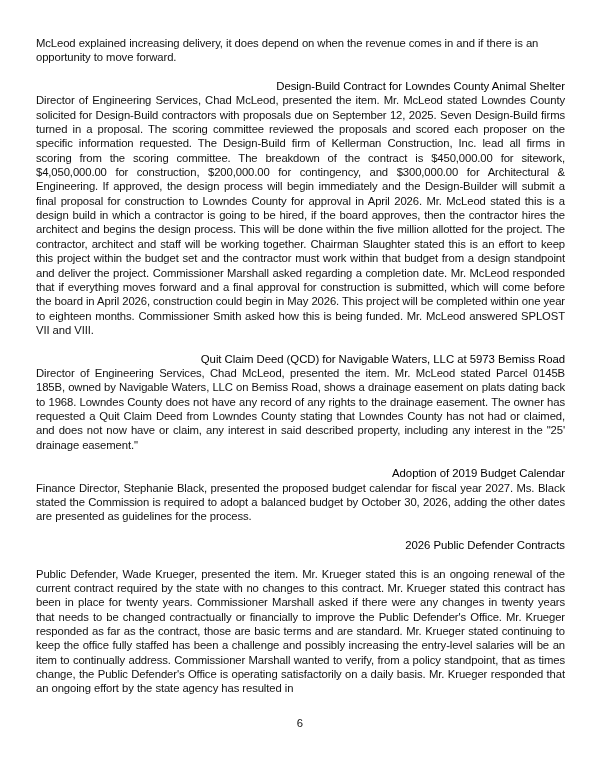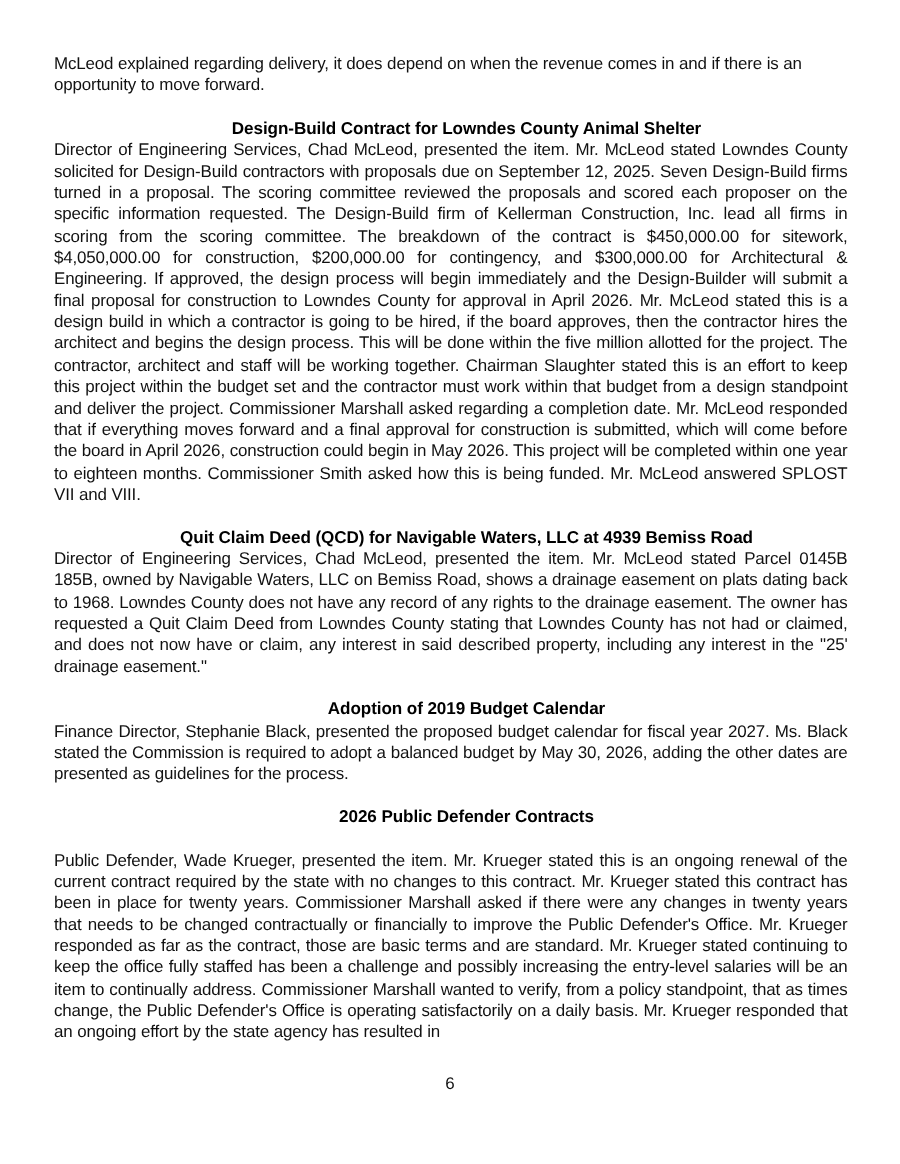--- a/index.html
+++ b/index.html
@@ -35,22 +35,22 @@
     letter-spacing: -0.01em;
     word-spacing: 0.01em;
   }
   p.para.last-natural {
     text-align: left;
   }
   h2.heading {
     margin: 0;
     font-size: 11.4px;
     line-height: 14.35px;
-    font-weight: bold;
-    text-align: center;
+    font-weight: normal;
+    text-align: right;
     color: #000000;
     letter-spacing: -0.005em;
     padding-left: 21px;
   }
   .gap {
     height: 14.35px;
   }
   .page-number {
     position: absolute;
     left: 0;
@@ -60,29 +60,29 @@
     font-size: 11.3px;
     line-height: 14px;
     color: #111111;
   }
 </style>
 </head>
 <body>
 
 <div class="page">
   <div class="doc-body" id="doc-body">
-      <p class="para last-natural">McLeod explained regarding delivery, it does depend on when the revenue comes in and if there is an opportunity to move forward.</p>
+      <p class="para last-natural">McLeod explained increasing delivery, it does depend on when the revenue comes in and if there is an opportunity to move forward.</p>
       <div class="gap"></div>
       <h2 class="heading">Design-Build Contract for Lowndes County Animal Shelter</h2>
       <p class="para">Director of Engineering Services, Chad McLeod, presented the item. Mr. McLeod stated Lowndes County solicited for Design-Build contractors with proposals due on September 12, 2025. Seven Design-Build firms turned in a proposal. The scoring committee reviewed the proposals and scored each proposer on the specific information requested. The Design-Build firm of Kellerman Construction, Inc. lead all firms in scoring from the scoring committee. The breakdown of the contract is $450,000.00 for sitework, $4,050,000.00 for construction, $200,000.00 for contingency, and $300,000.00 for Architectural &amp; Engineering. If approved, the design process will begin immediately and the Design-Builder will submit a final proposal for construction to Lowndes County for approval in April 2026. Mr. McLeod stated this is a design build in which a contractor is going to be hired, if the board approves, then the contractor hires the architect and begins the design process. This will be done within the five million allotted for the project. The contractor, architect and staff will be working together. Chairman Slaughter stated this is an effort to keep this project within the budget set and the contractor must work within that budget from a design standpoint and deliver the project. Commissioner Marshall asked regarding a completion date. Mr. McLeod responded that if everything moves forward and a final approval for construction is submitted, which will come before the board in April 2026, construction could begin in May 2026. This project will be completed within one year to eighteen months. Commissioner Smith asked how this is being funded. Mr. McLeod answered SPLOST VII and VIII.</p>
       <div class="gap"></div>
-      <h2 class="heading">Quit Claim Deed (QCD) for Navigable Waters, LLC at 4939 Bemiss Road</h2>
+      <h2 class="heading">Quit Claim Deed (QCD) for Navigable Waters, LLC at 5973 Bemiss Road</h2>
       <p class="para">Director of Engineering Services, Chad McLeod, presented the item. Mr. McLeod stated Parcel 0145B 185B, owned by Navigable Waters, LLC on Bemiss Road, shows a drainage easement on plats dating back to 1968. Lowndes County does not have any record of any rights to the drainage easement. The owner has requested a Quit Claim Deed from Lowndes County stating that Lowndes County has not had or claimed, and does not now have or claim, any interest in said described property, including any interest in the "25' drainage easement."</p>
       <div class="gap"></div>
       <h2 class="heading">Adoption of 2019 Budget Calendar</h2>
-      <p class="para">Finance Director, Stephanie Black, presented the proposed budget calendar for fiscal year 2027. Ms. Black stated the Commission is required to adopt a balanced budget by May 30, 2026, adding the other dates are presented as guidelines for the process.</p>
+      <p class="para">Finance Director, Stephanie Black, presented the proposed budget calendar for fiscal year 2027. Ms. Black stated the Commission is required to adopt a balanced budget by October 30, 2026, adding the other dates are presented as guidelines for the process.</p>
       <div class="gap"></div>
       <h2 class="heading">2026 Public Defender Contracts</h2>
       <div class="gap"></div>
       <p class="para">Public Defender, Wade Krueger, presented the item. Mr. Krueger stated this is an ongoing renewal of the current contract required by the state with no changes to this contract. Mr. Krueger stated this contract has been in place for twenty years. Commissioner Marshall asked if there were any changes in twenty years that needs to be changed contractually or financially to improve the Public Defender's Office. Mr. Krueger responded as far as the contract, those are basic terms and are standard. Mr. Krueger stated continuing to keep the office fully staffed has been a challenge and possibly increasing the entry-level salaries will be an item to continually address. Commissioner Marshall wanted to verify, from a policy standpoint, that as times change, the Public Defender's Office is operating satisfactorily on a daily basis. Mr. Krueger responded that an ongoing effort by the state agency has resulted in</p>
     </div>
   <div class="page-number">6</div>
 </div>
 
 </body></html>

